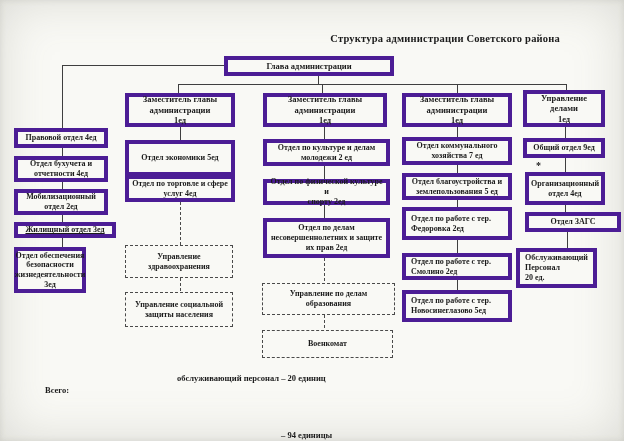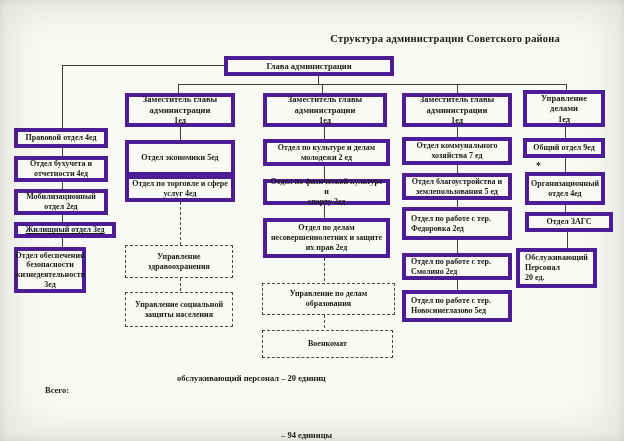--- a/index.html
+++ b/index.html
@@ -132,21 +132,21 @@
 Смолино 2ед</div>
   <div class="box left" style="left:402px;top:290px;width:110px;height:32px;">Отдел по работе с тер.
 Новосинеглазово 5ед</div>
 
   <div class="box headbox" style="left:523px;top:90px;width:82px;height:37px;">Управление
 делами
 1ед</div>
   <div class="box" style="left:523px;top:138px;width:82px;height:20px;">Общий отдел 9ед</div>
   <div class="box" style="left:525px;top:172px;width:80px;height:33px;">Организационный
 отдел  4ед</div>
-  <div class="box" style="left:525px;top:212px;width:88px;height:20px;">Отдел ЗАГС</div>
+  <div class="box" style="left:525px;top:212px;width:96px;height:20px;">Отдел ЗАГС</div>
   <div class="box left" style="left:516px;top:248px;width:81px;height:40px;">Обслуживающий
 Персонал
 20 ед.</div>
 
   <div class="asterisk">*</div>
 
   <div class="footer-line" style="left:177px;top:373px;">обслуживающий персонал –  20 единиц</div>
   <div class="footer-line" style="left:45px;top:385px;">Всего:</div>
   <div class="footer-line" style="left:281px;top:393px;margin-top:37px;">–   94 единицы</div>
 

